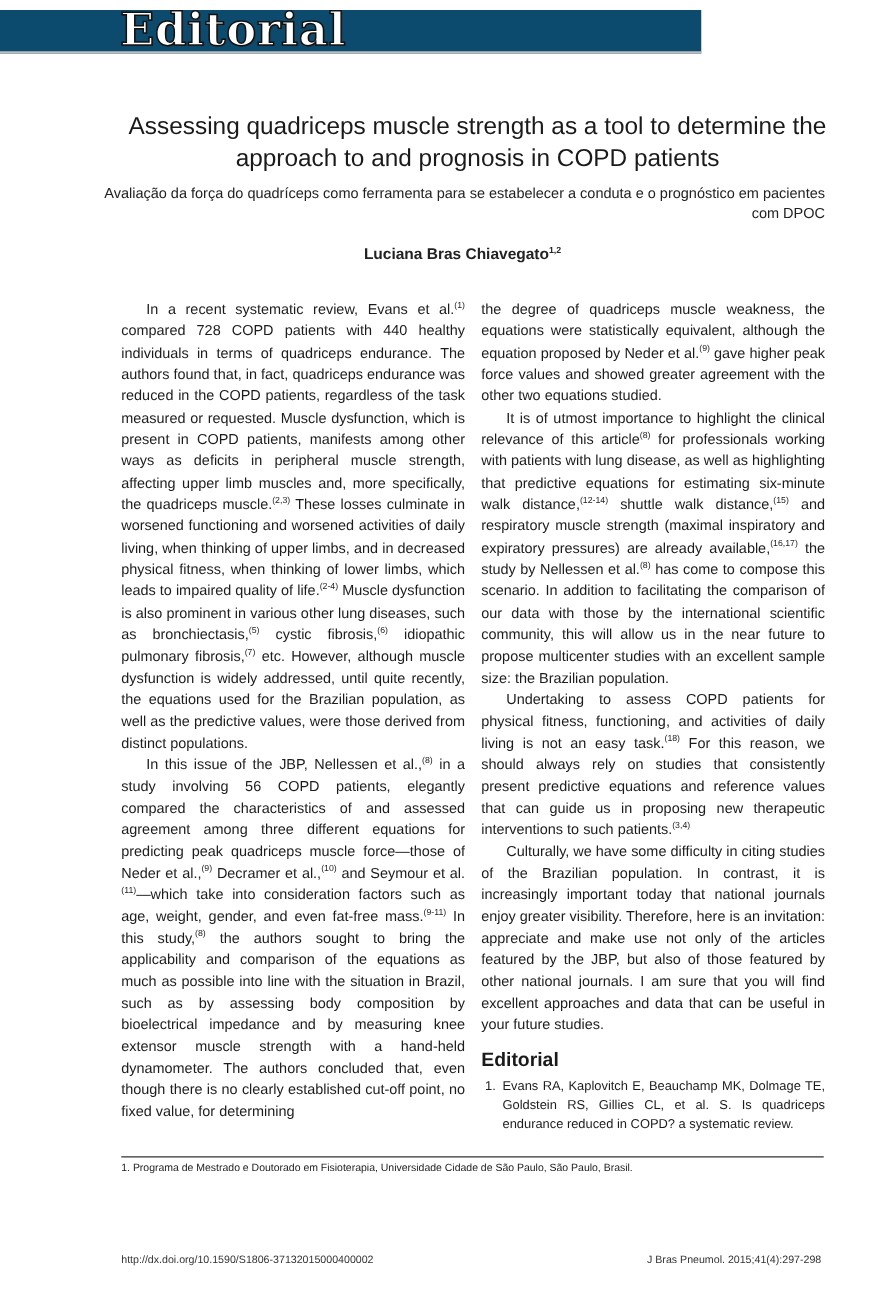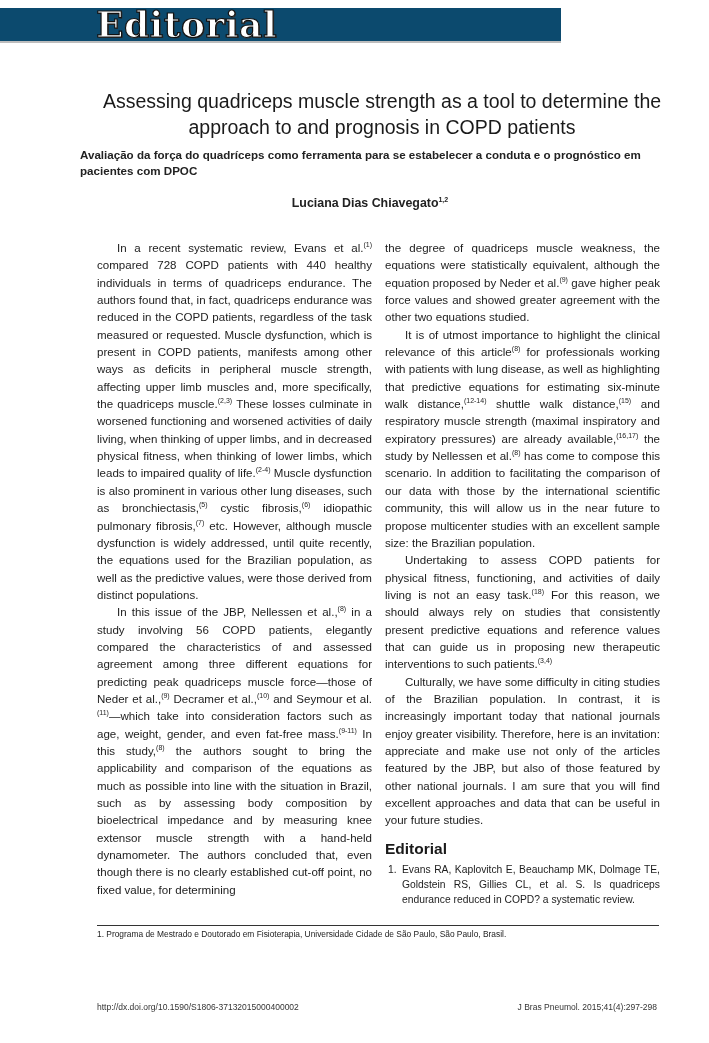--- a/index.html
+++ b/index.html
@@ -3,21 +3,21 @@
 <meta charset="utf-8">
 <style>
   html, body { margin: 0; padding: 0; background: #ffffff; }
   body { width: 709px; height: 1043px; position: relative; overflow: hidden; font-family: "DejaVu Sans", sans-serif; color: #1a1a1a; }
 
   .header-bar { position: absolute; left: 0; top: 8px; width: 561px; height: 33px; background: #0c4a6e; border-bottom: 2px solid #bdbdbd; }
   .header-bar .section-label { position: absolute; left: 96px; top: -4px; font-family: "DejaVu Serif", serif; font-size: 36px; font-weight: bold; color: #ffffff; letter-spacing: 0.5px;
     -webkit-text-stroke: 1.2px #111; text-shadow: 1px 1px 0 #333; line-height: 40px; }
 
   .title { position: absolute; left: 92px; width: 580px; top: 88px; text-align: center; font-family: "Liberation Sans", sans-serif; font-size: 19.5px; line-height: 26px; color: #1a1a1a; }
-  .subtitle { position: absolute; left: 80px; width: 580px; top: 147px; text-align: left; font-family: "Liberation Sans", sans-serif; font-size: 11.6px; font-weight: bold; line-height: 16px; color: #222; }
+  .subtitle { position: absolute; left: 80px; width: 580px; top: 147px; text-align: right; font-family: "Liberation Sans", sans-serif; font-size: 11.6px; font-weight: normal; line-height: 16px; color: #222; }
   .author { position: absolute; left: 80px; width: 580px; top: 196px; text-align: center; font-family: "Liberation Sans", sans-serif; font-size: 12.4px; font-weight: bold; color: #222; }
   .author sup, .col sup { font-size: 7px; vertical-align: 5px; line-height: 0; }
 
   .col { position: absolute; top: 240px; width: 275px; font-family: "Liberation Sans", sans-serif; font-size: 11.55px; line-height: 17.35px; text-align: justify; color: #1c1c1c; }
   .col.left { left: 97px; }
   .col.right { left: 385px; }
   .col p { margin: 0; text-indent: 20px; }
   .col p.noindent { text-indent: 0; }
 
   .refs-heading { font-family: "Liberation Sans", sans-serif; font-weight: bold; font-size: 15.5px; margin: 10px 0 5px 0; text-indent: 0; color: #1a1a1a; }
@@ -34,21 +34,21 @@
 </head>
 <body>
 
 <div class="header-bar">
   <span class="section-label">Editorial</span>
 </div>
 
 <div class="title">Assessing quadriceps muscle strength as a tool to determine the approach to and prognosis in COPD patients</div>
 <div class="subtitle">Avaliação da força do quadríceps como ferramenta para se estabelecer a conduta e o prognóstico em pacientes com DPOC</div>
 <div class="author">
-  <span>Luciana Dias Chiavegato</span><sup>1,2</sup>
+  <span>Luciana Bras Chiavegato</span><sup>1,2</sup>
 </div>
 
 <div class="col left" id="col-left">
     <p>In a recent systematic review, Evans et al.<sup>(1)</sup> compared 728 COPD patients with 440 healthy individuals in terms of quadriceps endurance. The authors found that, in fact, quadriceps endurance was reduced in the COPD patients, regardless of the task measured or requested. Muscle dysfunction, which is present in COPD patients, manifests among other ways as deficits in peripheral muscle strength, affecting upper limb muscles and, more specifically, the quadriceps muscle.<sup>(2,3)</sup> These losses culminate in worsened functioning and worsened activities of daily living, when thinking of upper limbs, and in decreased physical fitness, when thinking of lower limbs, which leads to impaired quality of life.<sup>(2-4)</sup> Muscle dysfunction is also prominent in various other lung diseases, such as bronchiectasis,<sup>(5)</sup> cystic fibrosis,<sup>(6)</sup> idiopathic pulmonary fibrosis,<sup>(7)</sup> etc. However, although muscle dysfunction is widely addressed, until quite recently, the equations used for the Brazilian population, as well as the predictive values, were those derived from distinct populations.</p>
     <p>In this issue of the JBP, Nellessen et al.,<sup>(8)</sup> in a study involving 56 COPD patients, elegantly compared the characteristics of and assessed agreement among three different equations for predicting peak quadriceps muscle force—those of Neder et al.,<sup>(9)</sup> Decramer et al.,<sup>(10)</sup> and Seymour et al.<sup>(11)</sup>—which take into consideration factors such as age, weight, gender, and even fat-free mass.<sup>(9-11)</sup> In this study,<sup>(8)</sup> the authors sought to bring the applicability and comparison of the equations as much as possible into line with the situation in Brazil, such as by assessing body composition by bioelectrical impedance and by measuring knee extensor muscle strength with a hand-held dynamometer. The authors concluded that, even though there is no clearly established cut-off point, no fixed value, for determining</p>
   </div>
 
 <div class="col right">
   <div id="col-right">
       <p class="noindent">the degree of quadriceps muscle weakness, the equations were statistically equivalent, although the equation proposed by Neder et al.<sup>(9)</sup> gave higher peak force values and showed greater agreement with the other two equations studied.</p>

